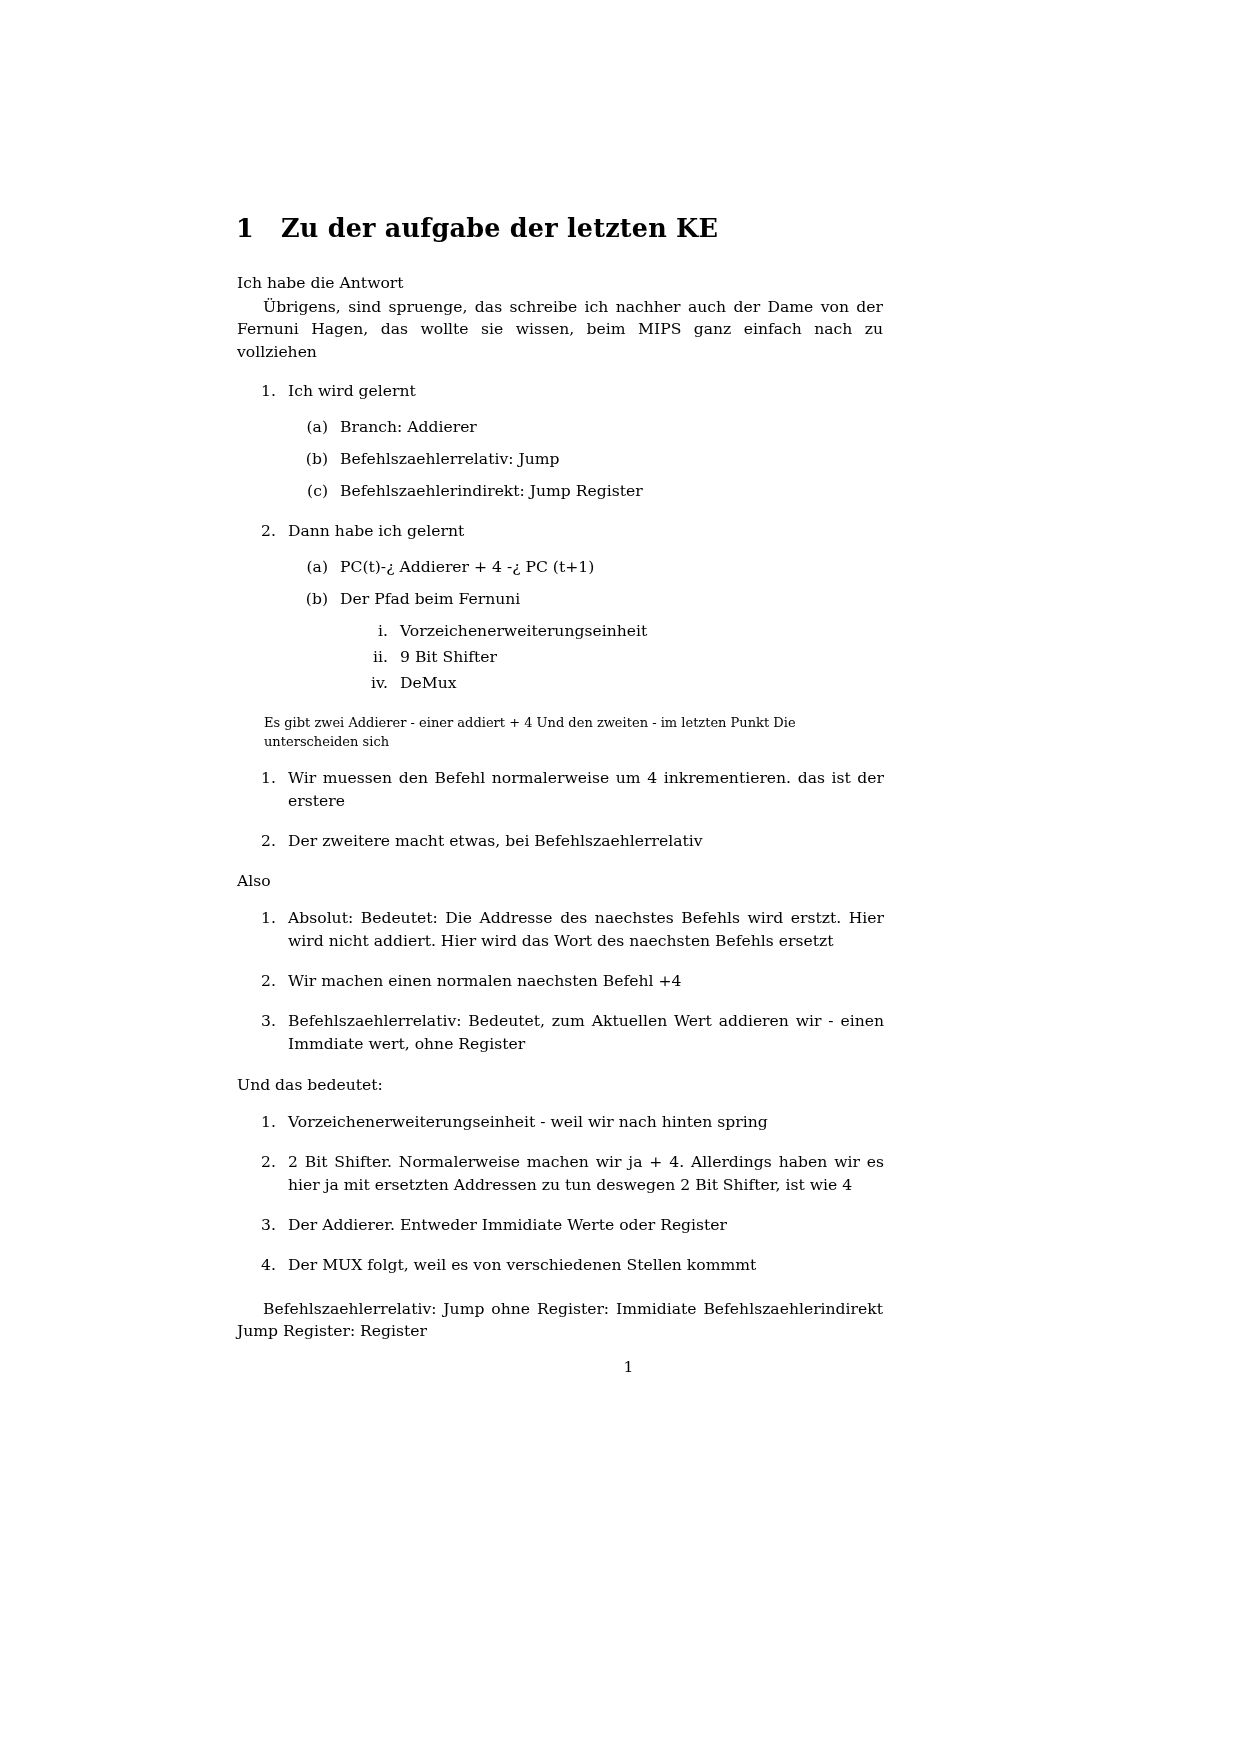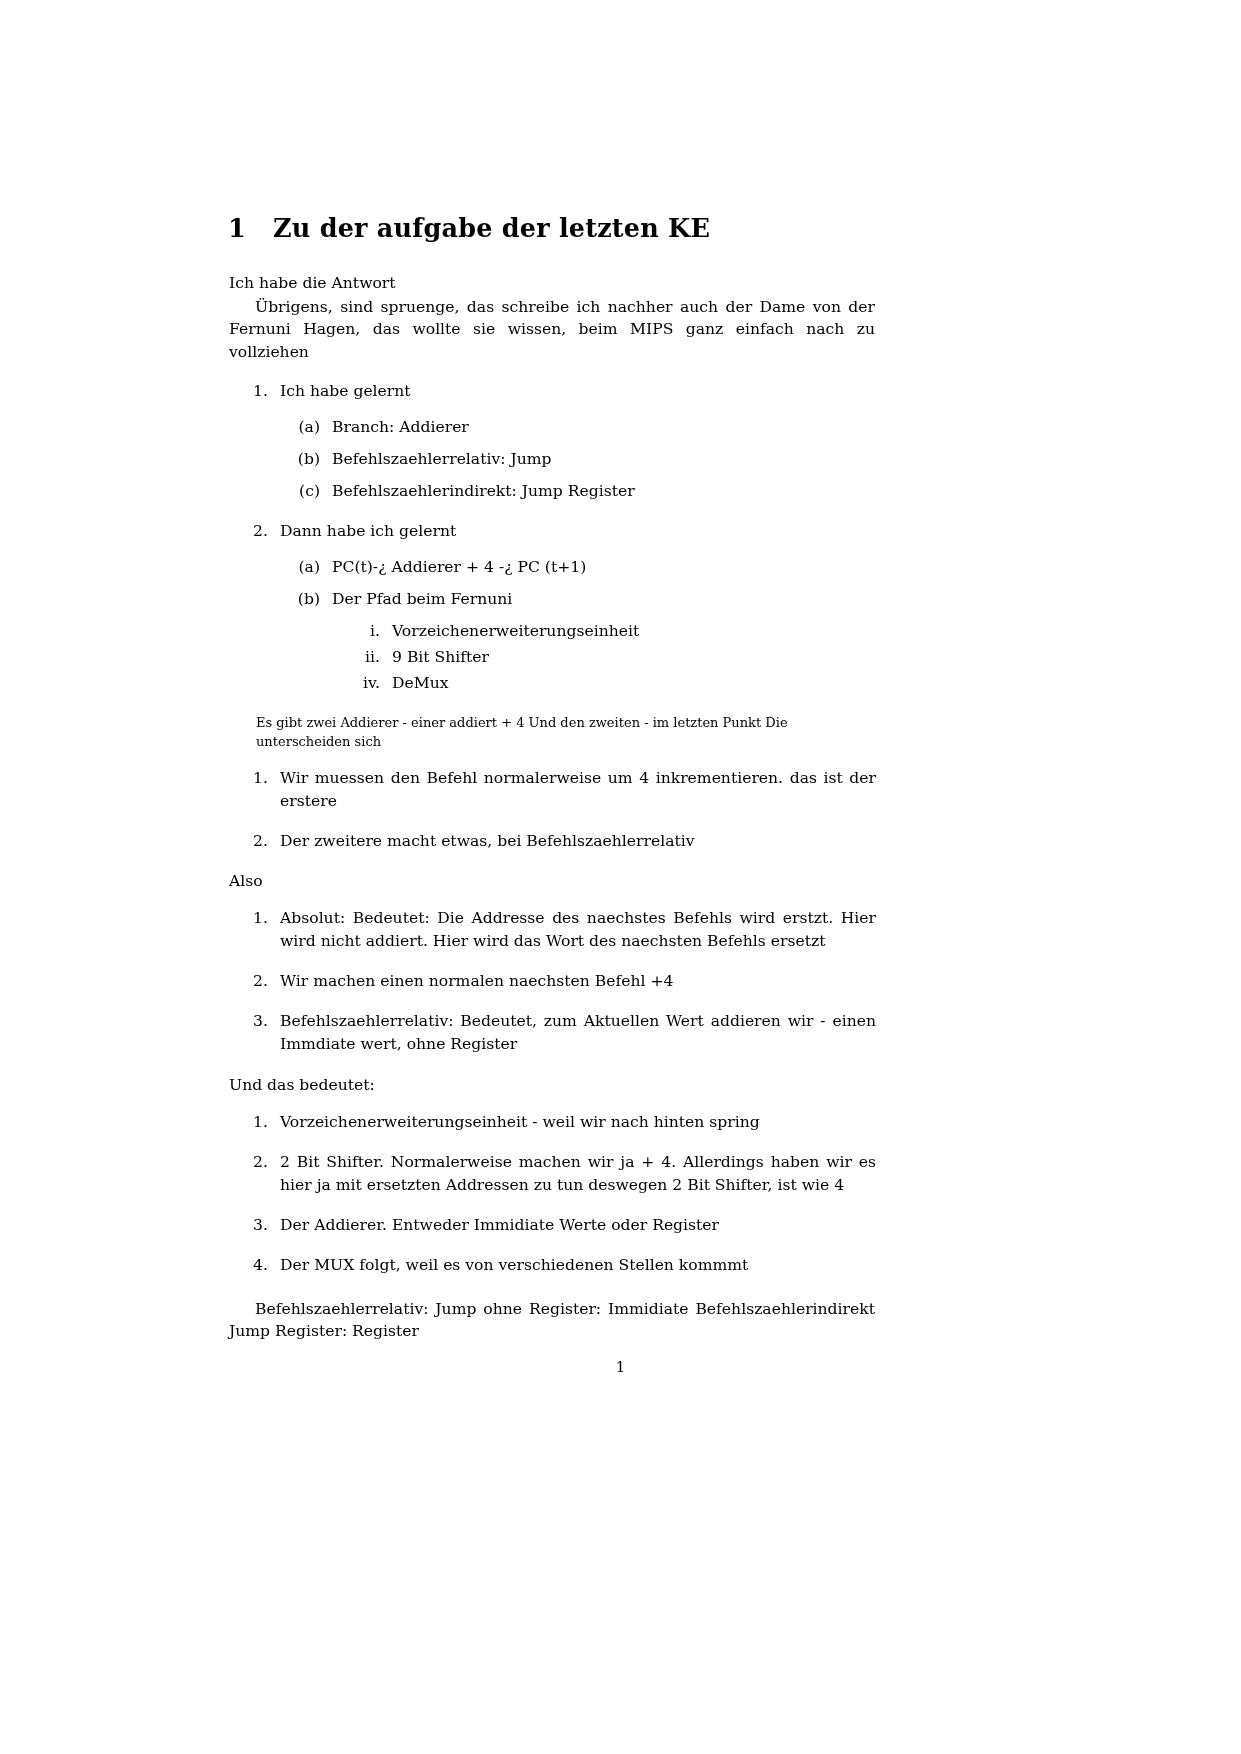--- a/index.html
+++ b/index.html
@@ -10,21 +10,21 @@
   body {
     width: 1241px;
     height: 1754px;
     font-family: "DejaVu Serif", "Liberation Serif", serif;
     color: #000000;
     position: relative;
     overflow: hidden;
   }
   .page {
     position: absolute;
-    left: 0;
+    left: 8px;
     top: 0;
     width: 1008px;
     height: 1754px;
     background: #ffffff;
   }
   .content {
     position: absolute;
     left: 228px;
     top: 213px;
     width: 648px;
@@ -154,21 +154,21 @@
       <span class="secnum">1</span><span>Zu der aufgabe der letzten KE</span>
     </h1>
 
     <p class="para noindent">Ich habe die Antwort</p>
     <p class="para indent">Übrigens, sind spruenge, das schreibe ich nachher auch der Dame von der Fernuni Hagen, das wollte sie wissen, beim MIPS ganz einfach nach zu vollziehen</p>
 
     <div class="list-block">
       <ol class="lvl1">
         <li>
           <span class="marker">1.</span>
-          <span>Ich habe gelernt</span>
+          <span>Ich wird gelernt</span>
           <ol class="lvl2">
             <li>
               <span class="marker">(a)</span>
               <span>Branch: Addierer</span>
             </li>
             <li>
               <span class="marker">(b)</span>
               <span>Befehlszaehlerrelativ: Jump</span>
             </li>
             <li>

